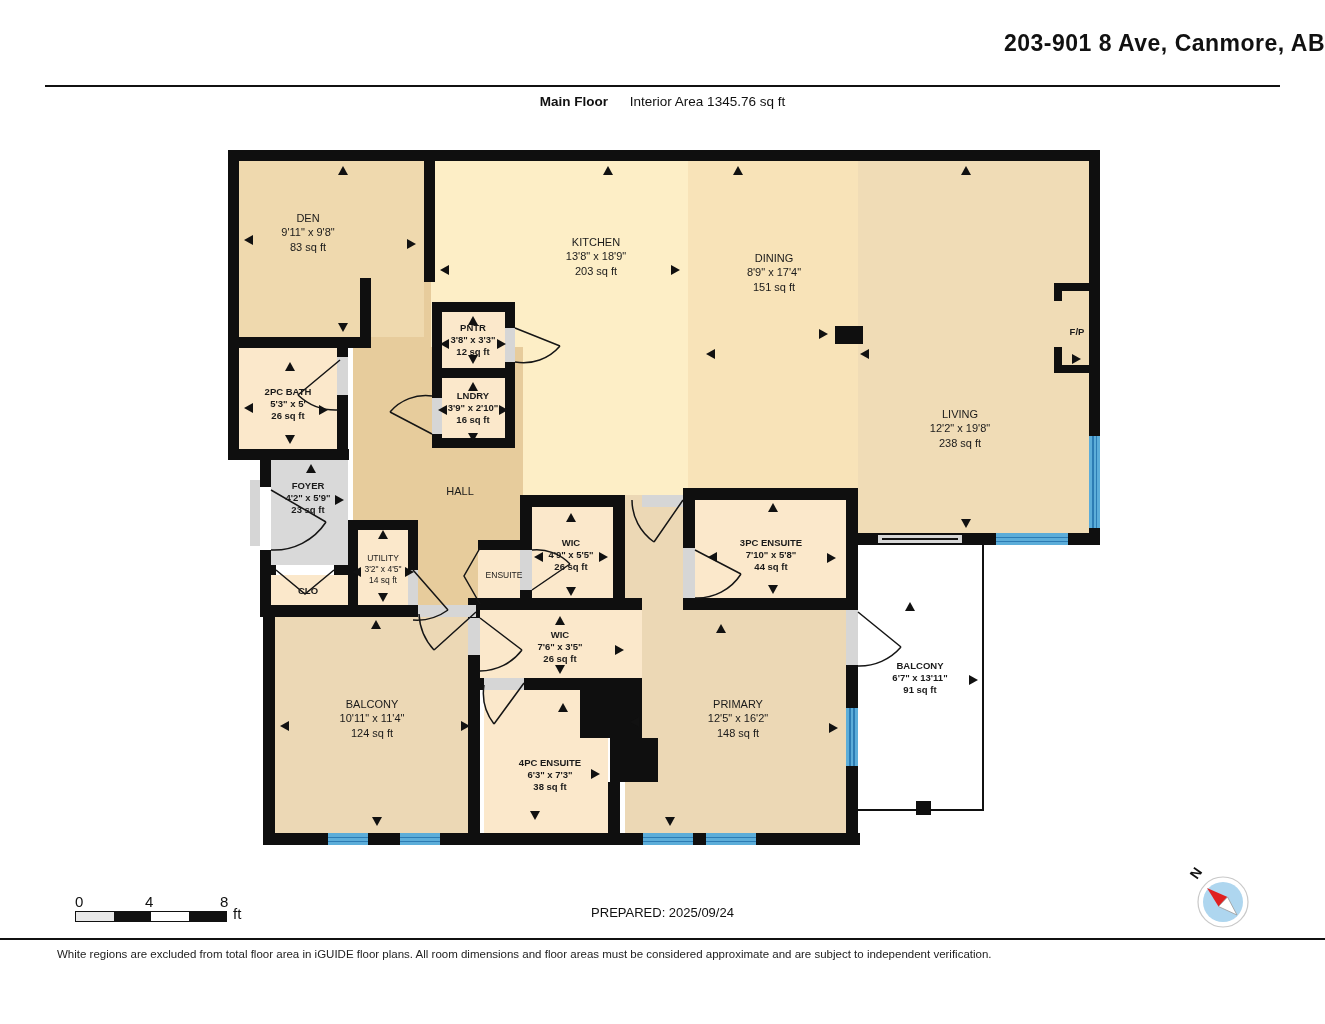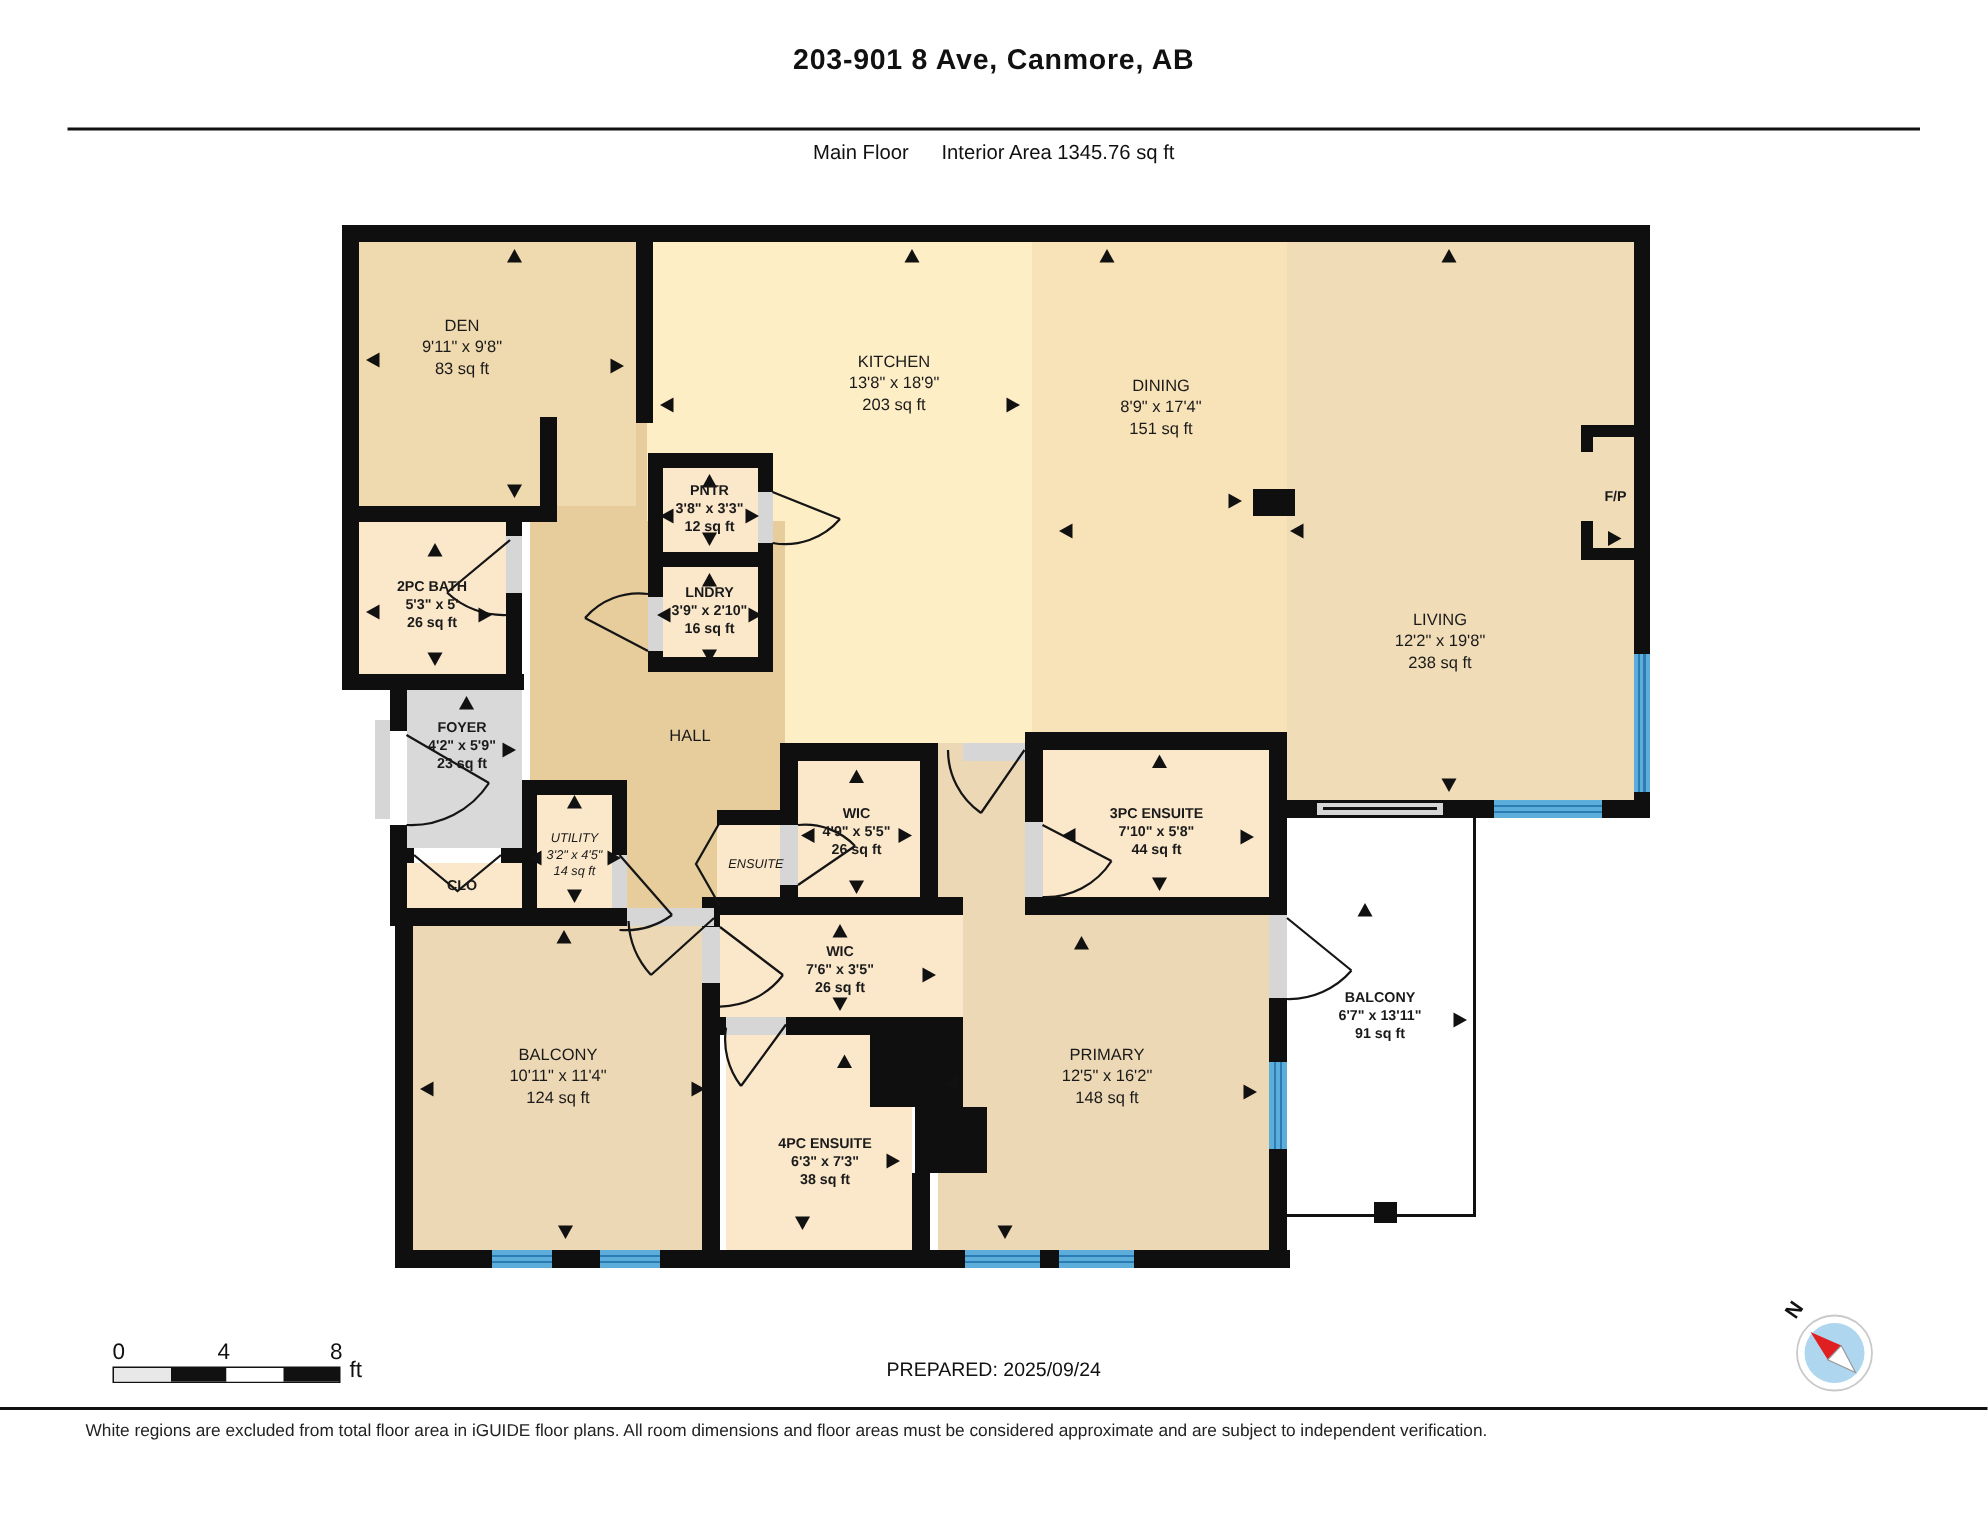--- a/index.html
+++ b/index.html
@@ -1,26 +1,26 @@
 <!DOCTYPE html>
 <html><head>
 <meta charset="utf-8">
 <style>
   html,body{margin:0;padding:0;background:#fff;}
   body{width:1325px;height:1024px;position:relative;font-family:"Liberation Sans",sans-serif;color:#111;overflow:hidden;}
-  .title{position:absolute;top:30px;left:0;width:100%;text-align:center;font-size:19px;font-weight:bold;letter-spacing:.5px;}
+  .title{position:absolute;top:30px;left:0;width:100%;text-align:right;font-size:23px;font-weight:bold;letter-spacing:.5px;}
   .head-rule{position:absolute;top:85px;left:45px;width:1235px;height:2px;background:#111;}
   .subtitle{position:absolute;top:94px;left:0;width:100%;text-align:center;font-size:13.5px;}
-  .subtitle .fl{font-weight:normal;margin-right:18px;}
+  .subtitle .fl{font-weight:bold;margin-right:18px;}
   .plan{position:absolute;left:228px;top:150px;width:872px;height:700px;}
   .plan svg{position:absolute;left:0;top:0;}
   .room-label{position:absolute;transform:translate(-50%,-50%);text-align:center;font-size:11px;line-height:1.3;color:#1a1a1a;white-space:nowrap;}
   .room-label span{display:block;}
   .room-label.sm{font-size:9.5px;line-height:1.25;font-weight:bold;}
-  .room-label.xs{font-size:8.5px;font-style:italic;}
+  .room-label.xs{font-size:8.5px;}
   .scalebar{position:absolute;left:75px;top:893px;width:220px;}
   .scalebar .nums{position:relative;height:18px;font-size:15px;}
   .scalebar .nums span{position:absolute;top:0;}
   .scalebar .bar{position:relative;width:150px;height:9px;border:1px solid #111;display:flex;}
   .scalebar .bar i{flex:1 1 25%;}
   .scalebar .unit{position:absolute;left:158px;top:12px;font-size:15px;}
   .prepared{position:absolute;left:0;top:905px;width:100%;text-align:center;font-size:13px;}
   .compass{position:absolute;left:1185px;top:862px;width:76px;height:76px;}
   .foot-rule{position:absolute;top:938px;left:0;width:1325px;height:2px;background:#111;}
   .disclaimer{position:absolute;top:948px;left:57px;width:1240px;font-size:11.5px;color:#222;}

